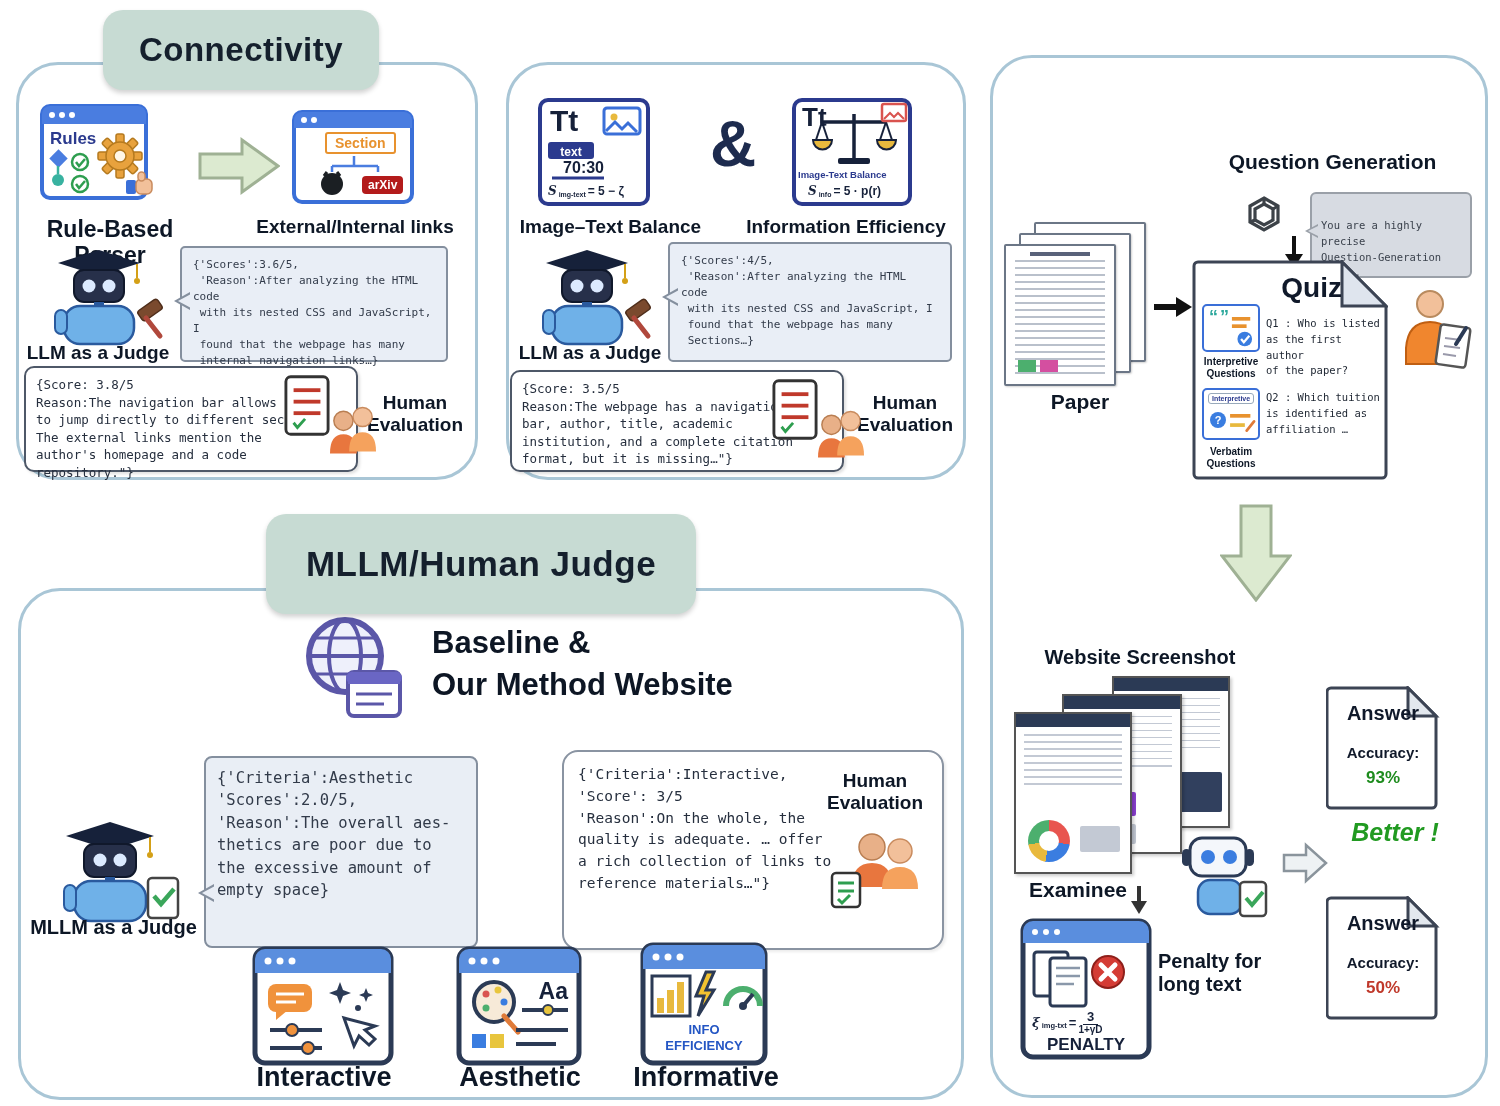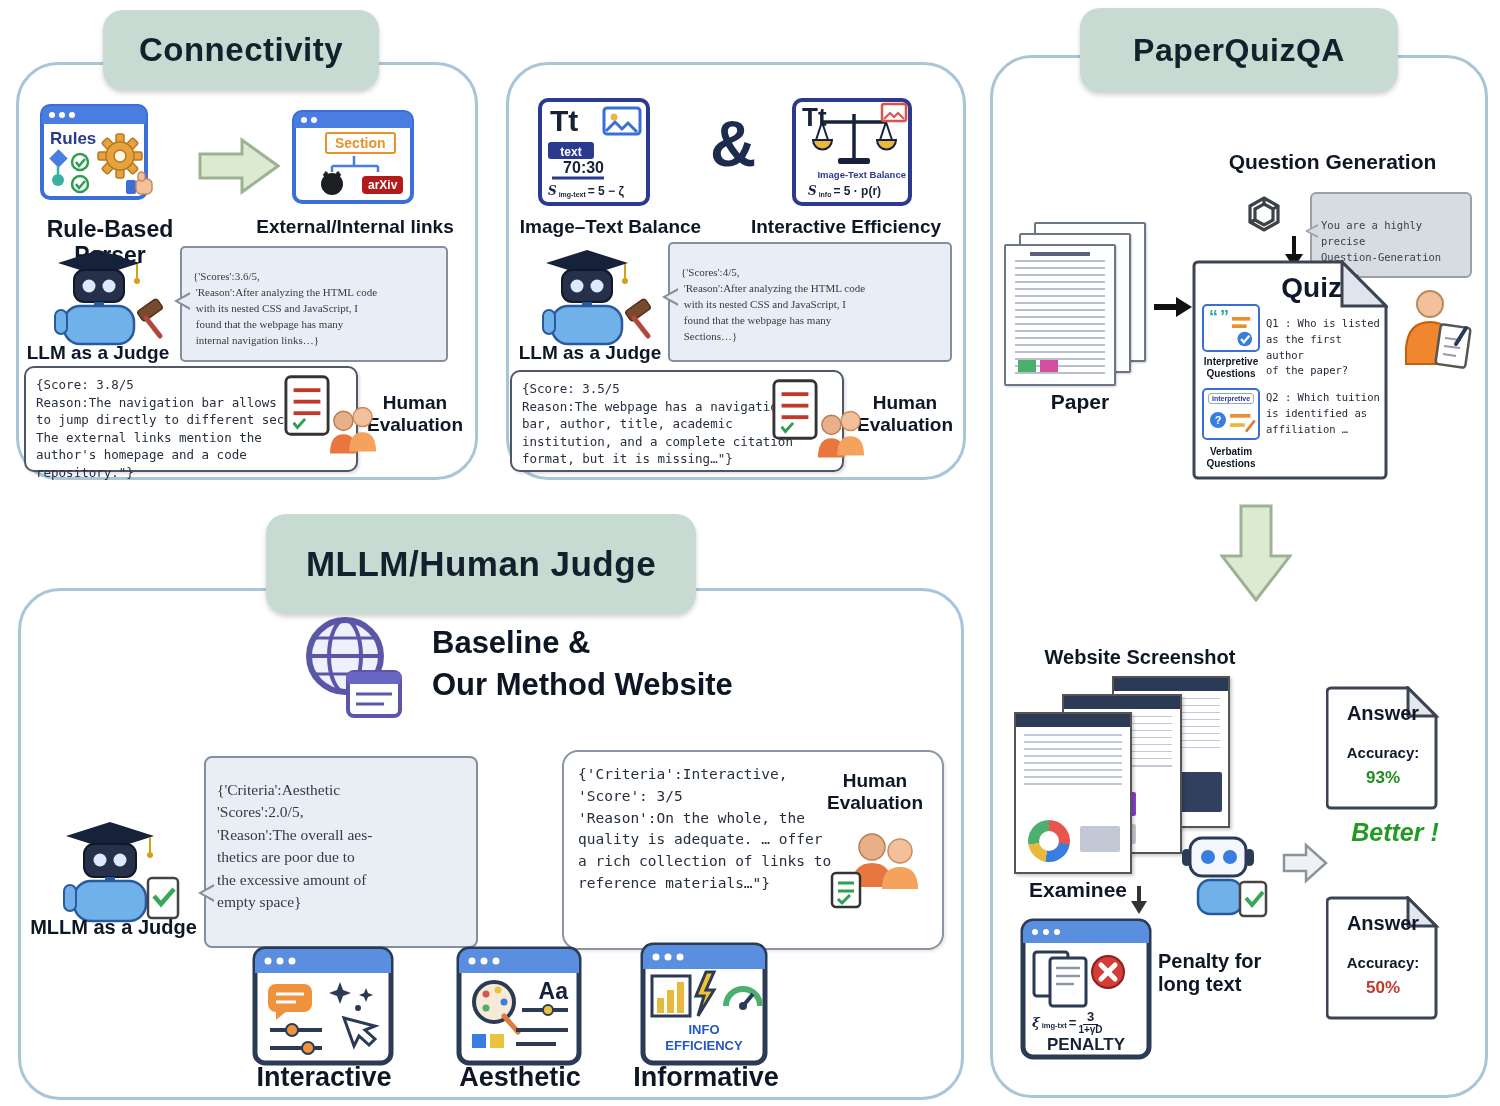--- a/index.html
+++ b/index.html
@@ -11,21 +11,21 @@
 
   .panel { position:absolute; background:#fff; border:3.5px solid #a9c6d6; border-radius:42px; }
   .pill { position:absolute; background:#c7dbd3; border-radius:20px; display:flex; align-items:center; justify-content:center;
           font-weight:800; color:#15202d; z-index:6; box-shadow:0 3px 5px rgba(0,0,0,.18); letter-spacing:.5px; }
 
   .lbl { position:absolute; font-weight:800; color:#0d1726; text-align:center; line-height:1.15; }
   .pre { white-space:pre-wrap; }
   .mono { font-family:"DejaVu Sans Mono", monospace; }
 
   .bubble { position:absolute; background:#e9eef6; border:2px solid #848f9e; border-radius:5px;
-            padding:21px 11px; color:#323b4a; line-height:1.45;font-family:Liberation Serif, serif; }
+            padding:9px 11px; color:#323b4a; line-height:1.45; }
   .bubble.tail-l::before { content:""; position:absolute; left:-17px; top:44px;
             border:9px solid transparent; border-right:16px solid #848f9e; }
   .bubble.tail-l::after  { content:""; position:absolute; left:-11px; top:46px;
             border:7px solid transparent; border-right:13px solid #e9eef6; }
   .bubble.tail-low::before { top:auto; bottom:44px; }
   .bubble.tail-low::after  { top:auto; bottom:46px; }
 
   .sbubble { position:absolute; background:#d7dbe2; border:2px solid #9aa0a8; border-radius:6px;
              padding:24px 9px; color:#3a414c; line-height:1.5; }
   .sbubble::before { content:""; position:absolute; left:-14px; top:30px;
@@ -218,30 +218,30 @@
       <line x1="30" y1="24" x2="36" y2="42" stroke="#16213a" stroke-width="2"></line>
       <path d="M21,42 a9.5,9.5 0 0 0 19,0 Z" fill="#e8b93d" stroke="#16213a" stroke-width="2"></path>
       <line x1="94" y1="24" x2="88" y2="42" stroke="#16213a" stroke-width="2"></line>
       <line x1="94" y1="24" x2="100" y2="42" stroke="#16213a" stroke-width="2"></line>
       <path d="M85,42 a9.5,9.5 0 0 0 19,0 Z" fill="#e8b93d" stroke="#16213a" stroke-width="2"></path>
       <rect x="46" y="60" width="32" height="6" rx="2" fill="#16213a"></rect>
       <rect x="90" y="6" width="24" height="17" rx="2" fill="#fff" stroke="#d9534f" stroke-width="2.5"></rect>
       <path d="M92,21 l6,-6 l4,4 l4,-4 l6,6" stroke="#d9534f" stroke-width="2" fill="none"></path>
     </svg>
     <span class="icon-text" style="left:10px;top:6px;font-size:26px;font-weight:800;color:#16213a">Tt</span>
-    <span class="icon-text" style="left:6px;top:72px;width:108px;text-align:right;font-size:9.5px;font-weight:800;color:#2b3a8e">Image-Text Balance</span>
+    <span class="icon-text" style="left:6px;top:72px;width:108px;text-align:left;font-size:9.5px;font-weight:800;color:#2b3a8e">Image-Text Balance</span>
     <span class="formula" style="left:16px;top:86px;font-size:12px;font-weight:700">
       <span class="fvar">S</span>
         <span class="fsub">info</span>
       <span>= 5 · p(r)</span>
     </span>
   </div>
 
   <div class="lbl" style="left:508px;top:216px;width:205px;font-size:19px">Image–Text Balance</div>
-  <div class="lbl" style="left:732px;top:216px;width:228px;font-size:19px">Interactive Efficiency</div>
+  <div class="lbl" style="left:732px;top:216px;width:228px;font-size:19px">Information Efficiency</div>
 
   <div class="abs" style="left:530px;top:248px;width:130px;height:100px">
     <svg viewBox="0 0 130 100">
       <polygon points="57,2 98,15 57,28 16,15" fill="#16213a"></polygon>
       <rect x="47" y="22" width="20" height="6" fill="#16213a"></rect>
       <line x1="95" y1="16" x2="95" y2="30" stroke="#d4a017" stroke-width="2"></line>
         <circle cx="95" cy="33" r="3" fill="#d4a017"></circle>
       <rect x="32" y="22" width="50" height="32" rx="10" fill="#27304a" stroke="#10182b" stroke-width="2"></rect>
       <circle cx="47" cy="38" r="6.5" fill="#dceaff"></circle>
         <circle cx="67" cy="38" r="6.5" fill="#dceaff"></circle>
@@ -278,21 +278,20 @@
       <circle cx="62" cy="50" r="10" fill="#e8b088" stroke="#b97e52" stroke-width="1.5"></circle>
       <path d="M48,84 q0,-20 14,-20 q14,0 14,20 Z" fill="#e8763e"></path>
       <circle cx="82" cy="46" r="10" fill="#f2c09a" stroke="#c98b5e" stroke-width="1.5"></circle>
       <path d="M68,82 q0,-20 14,-20 q14,0 14,20 Z" fill="#f5a25d"></path>
     </svg>
   </div>
   <div class="lbl pre" style="left:848px;top:392px;width:114px;font-size:19px">Human
 Evaluation</div>
 
   <div class="panel" style="left:990px;top:55px;width:498px;height:1043px"></div>
-  <div class="pill" style="left:1080px;top:8px;width:318px;height:84px;font-size:32px">PaperQuizQA</div>
 
   <div class="lbl" style="left:1205px;top:150px;width:255px;font-size:21px">Question Generation</div>
 
   <div class="abs" style="left:1243px;top:194px;width:42px;height:42px">
     <svg viewBox="0 0 42 42">
       <g stroke="#3c4248" stroke-width="3.2" fill="none">
         <path d="M21,4 L35,12 V28 L21,36 L7,28 V12 Z"></path>
         <path d="M21,10 L30,15 V26 L21,31 L12,26 V15 Z"></path>
         <line x1="21" y1="4" x2="21" y2="10"></line>
           <line x1="35" y1="12" x2="30" y2="15"></line>

